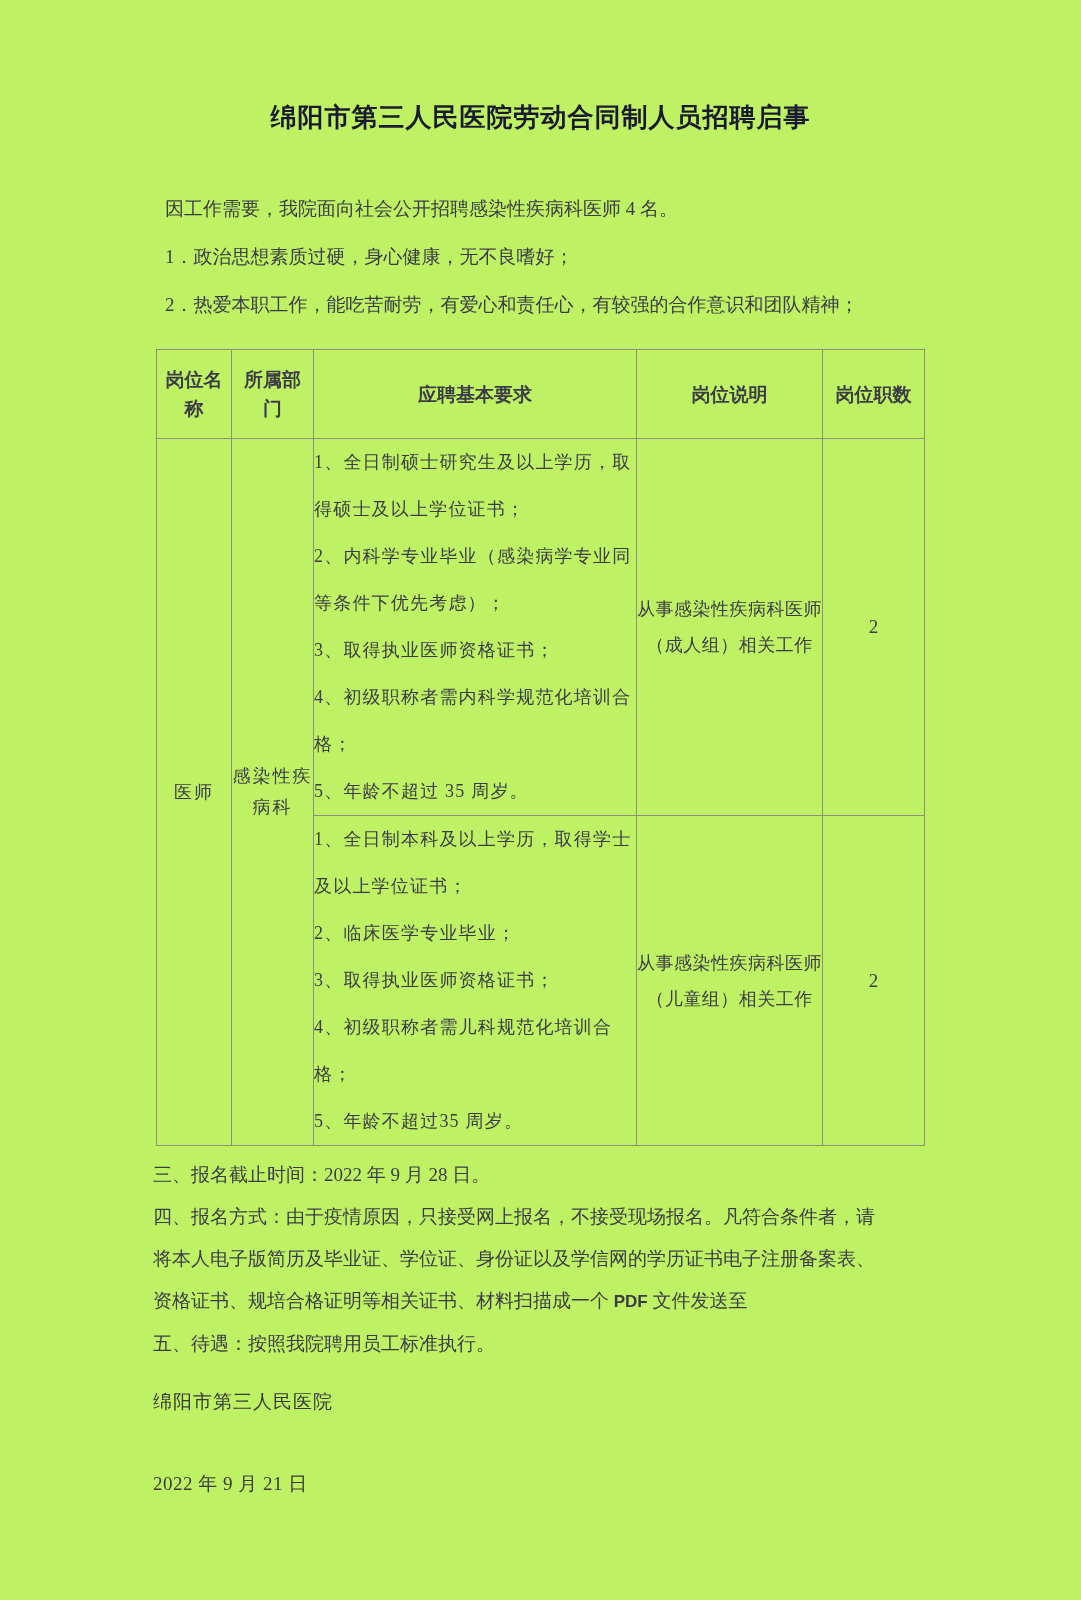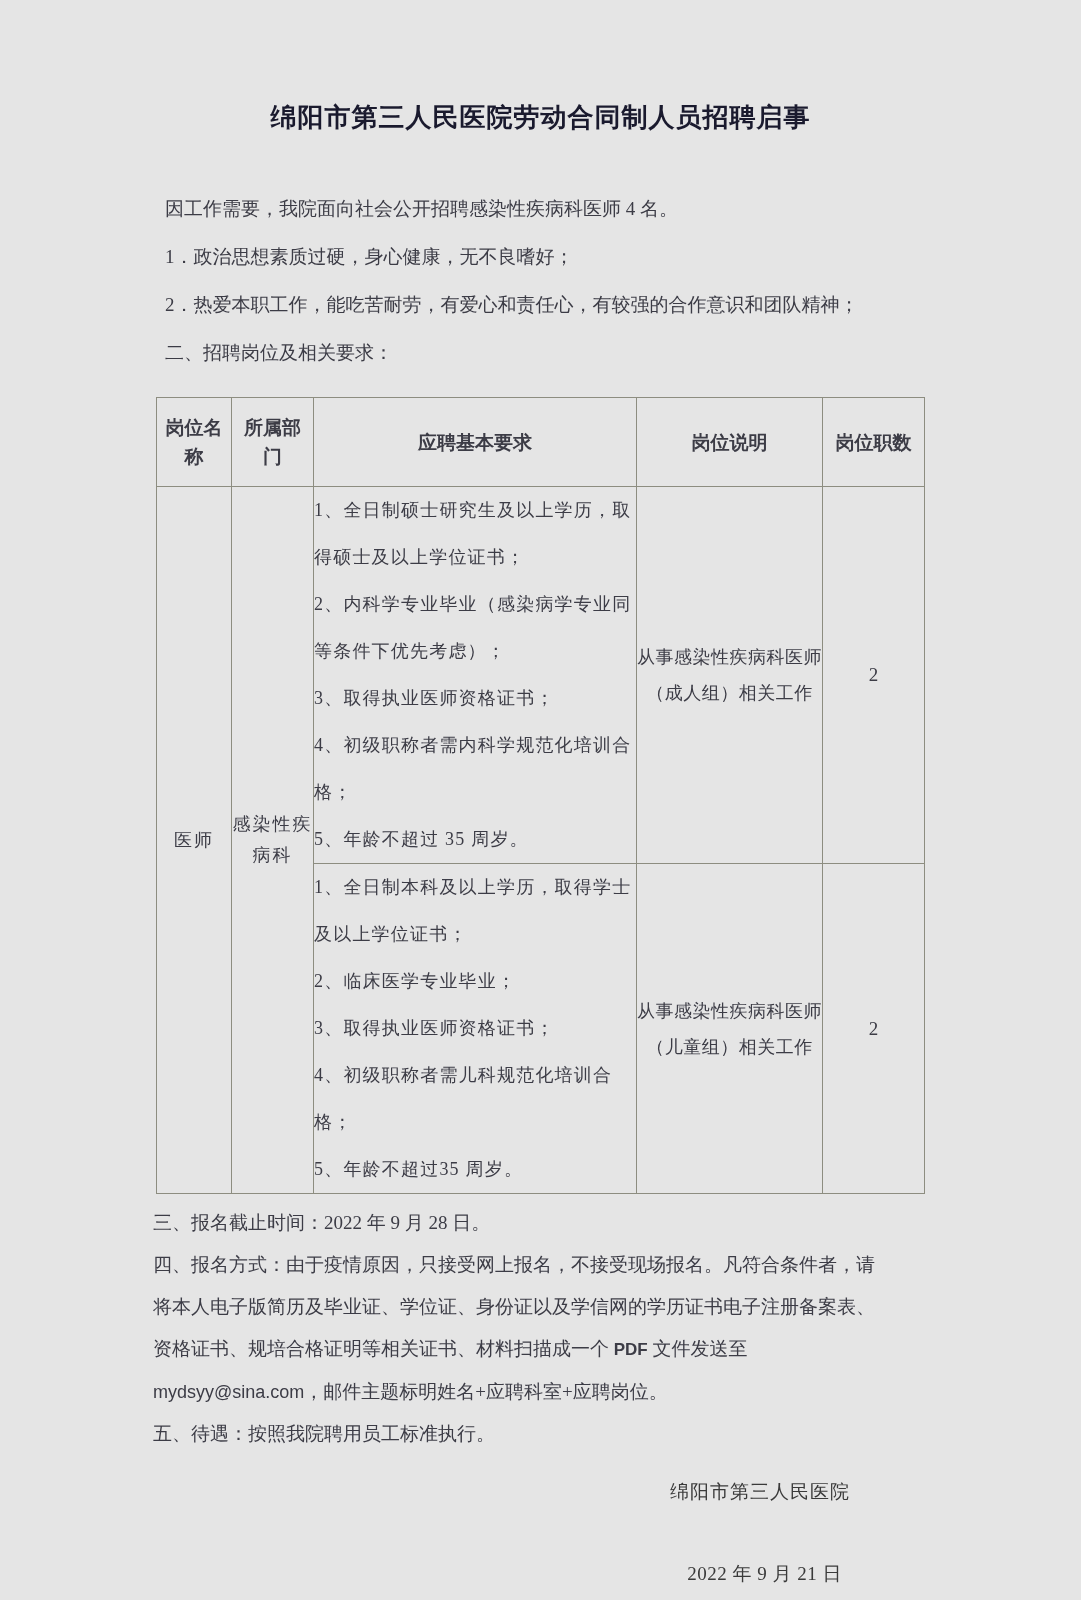--- a/index.html
+++ b/index.html
@@ -14,21 +14,21 @@
     color: #3a3a3a;
     position: relative;
     overflow: hidden;
   }
   .page {
     width: 1081px;
     height: 1600px;
     box-sizing: border-box;
     padding: 0;
     position: relative;
-    background: #e5e5e5;
+    background: #bef264;
   }
   .doc-title {
     text-align: center;
     font-size: 26px;
     font-weight: bold;
     color: #1a1a2e;
     letter-spacing: 1px;
     margin: 0;
     padding-top: 100px;
   }
@@ -121,21 +121,20 @@
   }
   .pdf-word {
     font-family: "Liberation Sans", sans-serif;
     font-weight: bold;
     font-size: 17px;
     margin-top: 18px;
   }
   .sign {
     width: 775px;
     margin: 0 auto;
-    text-align: right;
     padding-right: 78px;
     box-sizing: border-box;
   }
   .sign .org {
     font-size: 19px;
     line-height: 30px;
     padding-top: 22px;
     letter-spacing: 1px;
   }
   .sign .date {
@@ -150,21 +149,20 @@
 <body>
 
 <div class="page">
 
   <h1 class="doc-title">绵阳市第三人民医院劳动合同制人员招聘启事</h1>
 
   <div class="body-block">
     <p class="para">因工作需要，我院面向社会公开招聘感染性疾病科医师 4 名。</p>
     <p class="para">1．政治思想素质过硬，身心健康，无不良嗜好；</p>
     <p class="para">2．热爱本职工作，能吃苦耐劳，有爱心和责任心，有较强的合作意识和团队精神；</p>
-    <p class="para">二、招聘岗位及相关要求：</p>
   </div>
 
   <table class="jobs">
     <colgroup>
       <col class="col-a">
         <col class="col-b">
         <col class="col-c">
         <col class="col-d">
         <col class="col-e">
     </colgroup>
@@ -208,21 +206,20 @@
         <td class="count-cell">2</td>
       </tr>
     </tbody>
   </table>
 
   <div class="tail">
     <p class="nowrap">三、报名截止时间：2022 年 9 月 28 日。</p>
     <p class="nowrap">四、报名方式：由于疫情原因，只接受网上报名，不接受现场报名。凡符合条件者，请</p>
     <p class="nowrap">将本人电子版简历及毕业证、学位证、身份证以及学信网的学历证书电子注册备案表、</p>
     <p class="nowrap"><span>资格证书、规培合格证明等相关证书、材料扫描成一个 </span><span class="pdf-word">PDF</span><span> 文件发送至</span></p>
-    <p class="nowrap"><span class="mono-mail">mydsyy@sina.com</span><span>，邮件主题标明姓名+应聘科室+应聘岗位。</span></p>
     <p class="nowrap">五、待遇：按照我院聘用员工标准执行。</p>
   </div>
 
   <div class="sign">
     <div class="org">绵阳市第三人民医院</div>
     <div class="date">2022 年 9 月 21 日</div>
   </div>
 
 </div>
 

